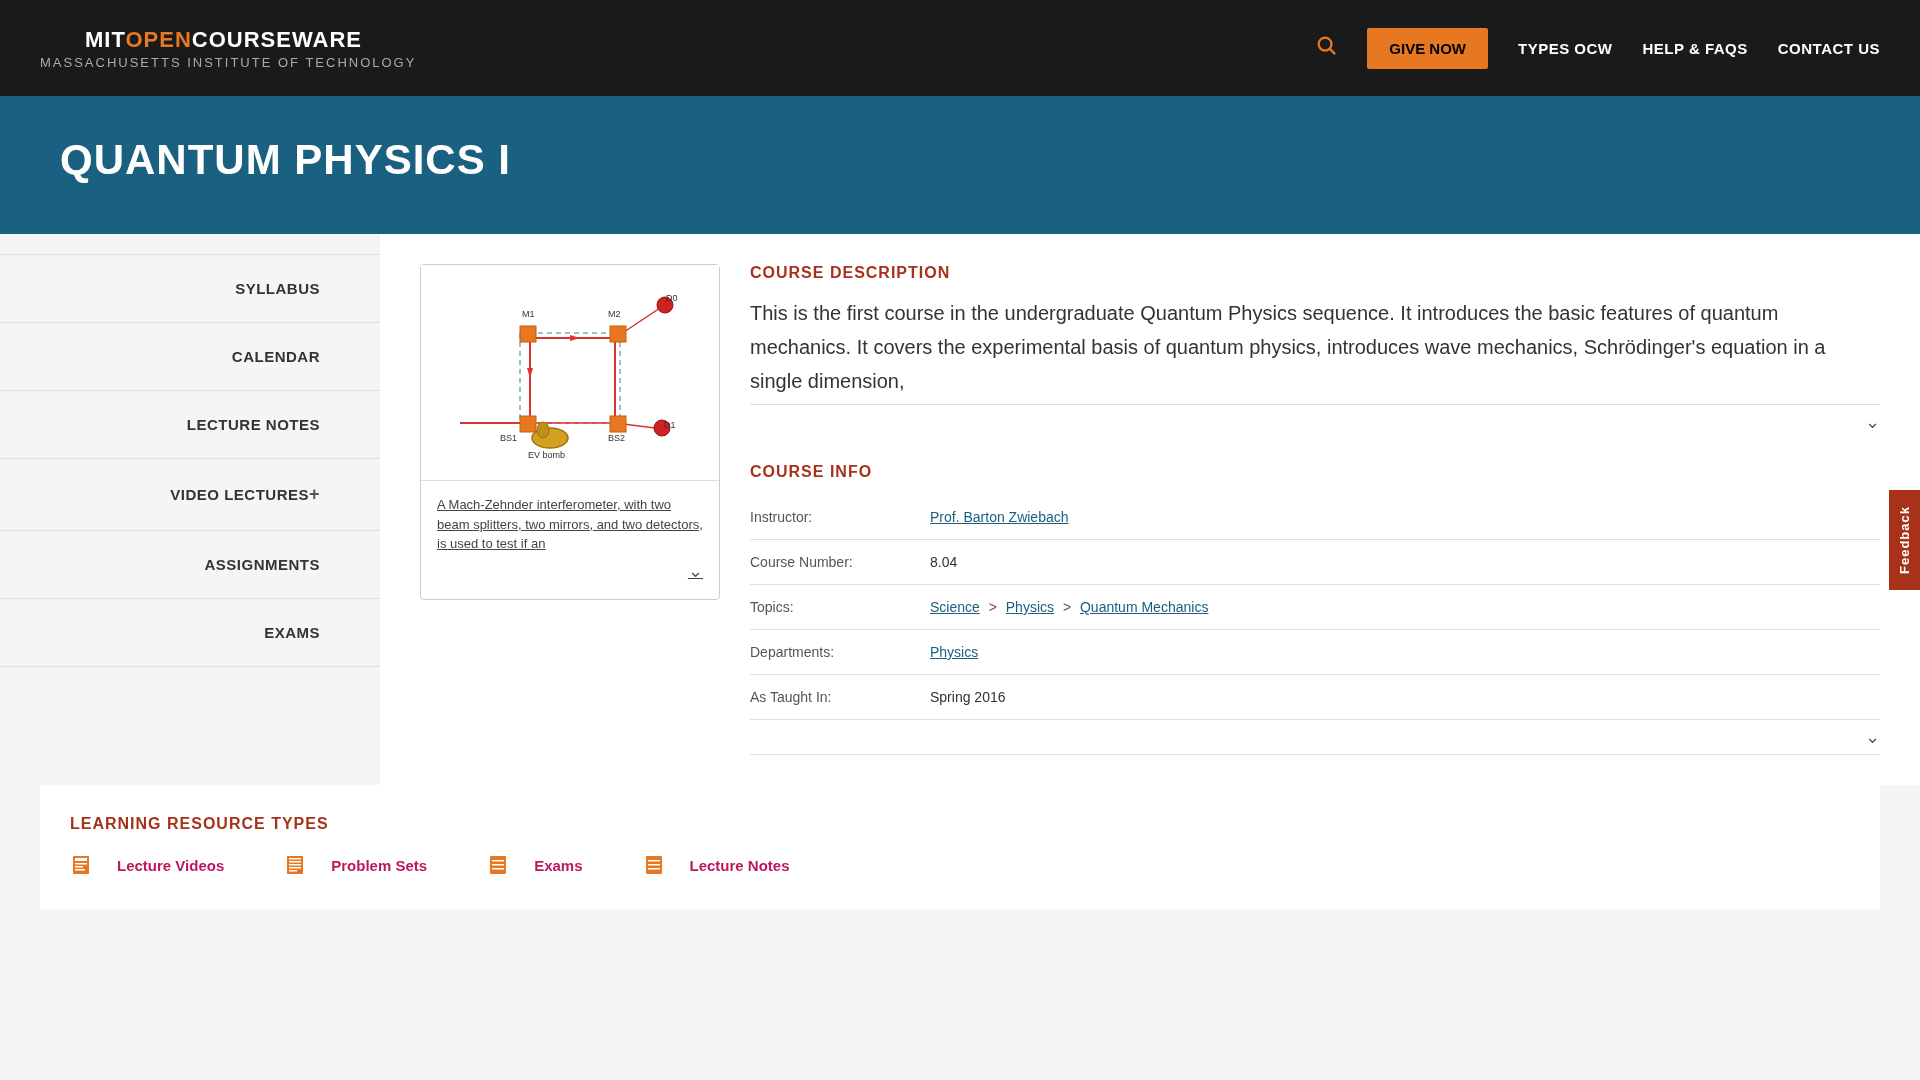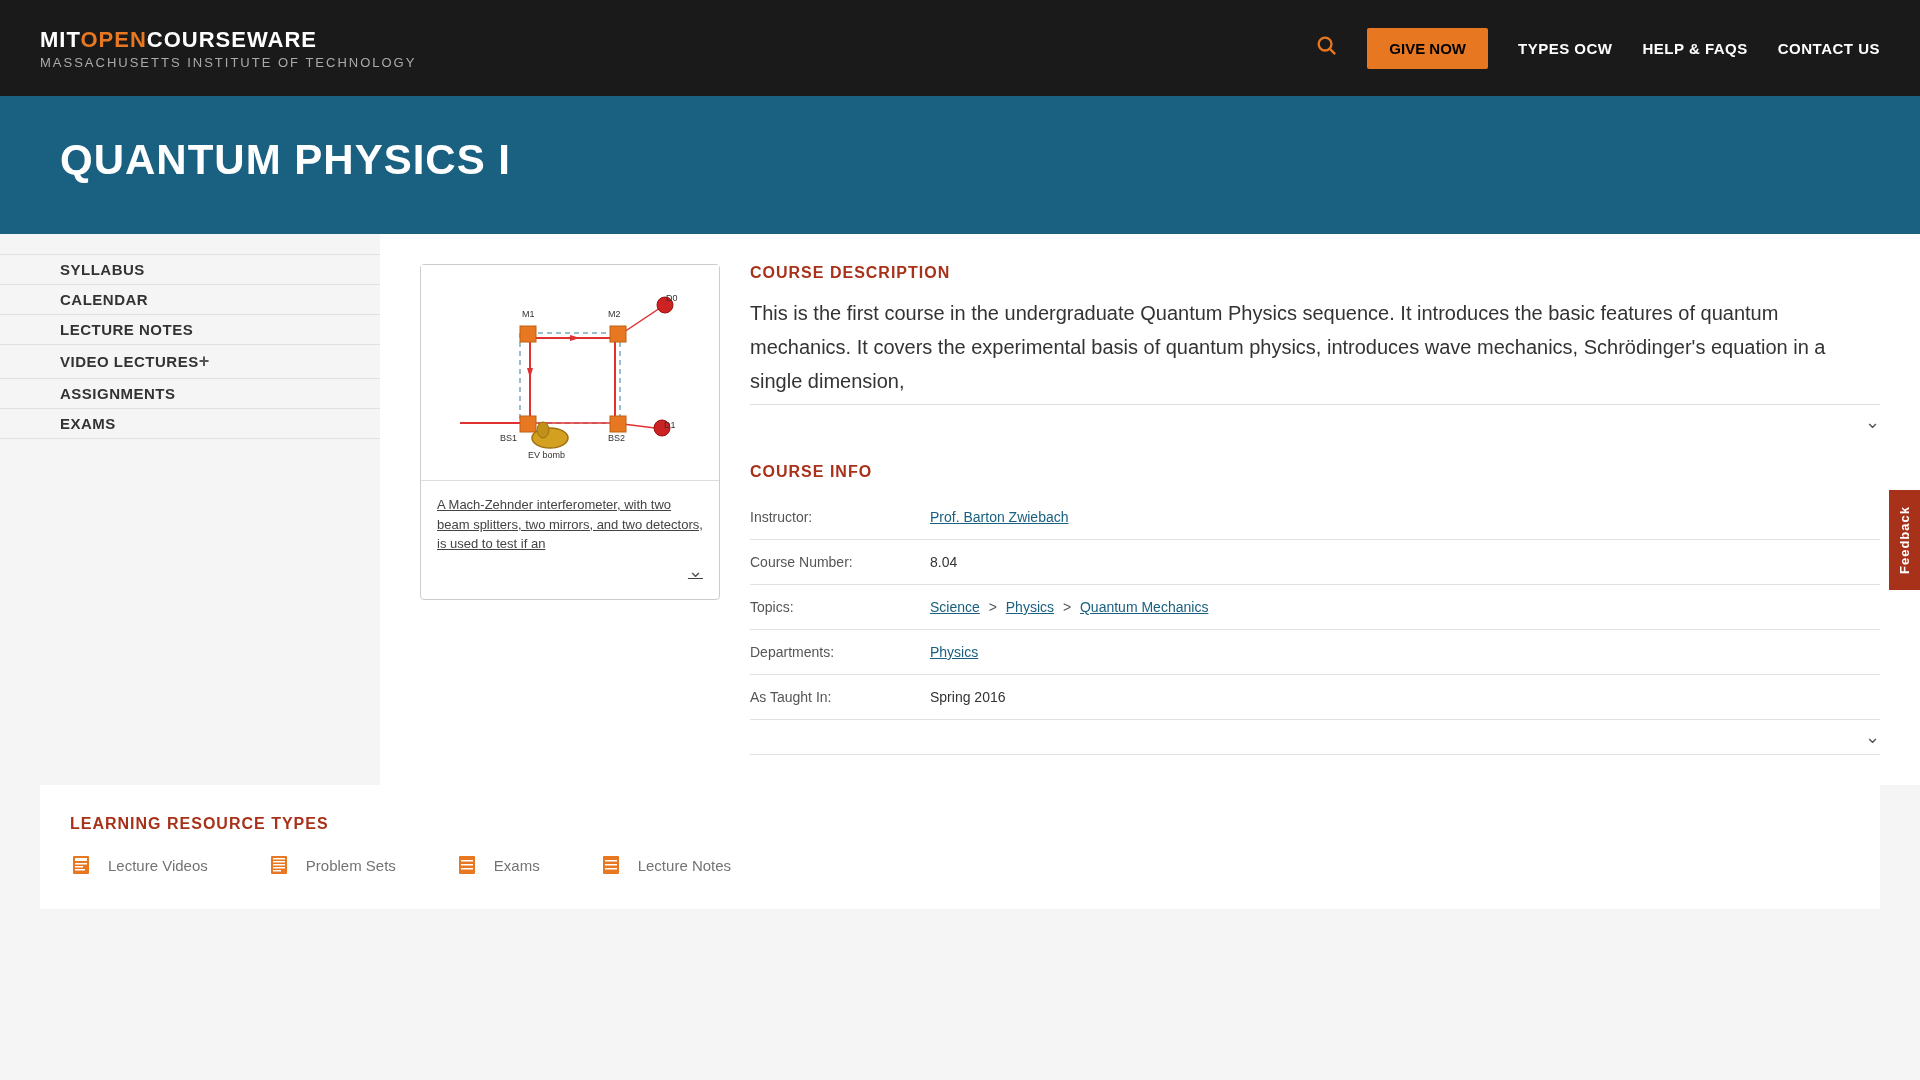--- a/index.html
+++ b/index.html
@@ -8,21 +8,21 @@
     
     header {
       background: #1a1a1a;
       display: flex;
       align-items: center;
       justify-content: space-between;
       padding: 0 40px;
       height: 96px;
     }
     .logo-area { display: flex; align-items: center; }
-    .logo-text { color: white; font-size: 22px; font-weight: 700; letter-spacing: 1px; }
+    .logo-text { color: white; font-size: 22px; font-weight: 700; letter-spacing: 1px; margin-left: 45px; }
     .logo-text span.open { color: #e87722; }
     .logo-sub { color: #aaa; font-size: 13px; letter-spacing: 2px; display: block; margin-top: 2px; }
     .nav-right { display: flex; align-items: center; gap: 30px; }
     .search-icon-btn { background: none; border: none; cursor: pointer; color: #e87722; font-size: 22px; }
     .give-now-btn {
       background: #e87722; color: #000000; border: none; padding: 12px 22px;
       font-size: 15px; font-weight: 700; cursor: pointer; border-radius: 2px;
     }
     .nav-link { color: white; text-decoration: none; font-size: 15px; font-weight: 600; letter-spacing: 0.5px; }
 
@@ -50,28 +50,28 @@
     }
 
     
     .sidebar {
       width: 380px;
       min-width: 380px;
       background: #f5f5f5;
       padding: 20px 0;
     }
     .sidebar-item {
-      padding: 6px 60px;
+      padding: 25px 60px;
       font-size: 15px;
       font-weight: 600;
       color: #333;
       cursor: pointer;
       display: flex;
       align-items: center;
-      justify-content: flex-start;
+      justify-content: flex-end;
       border-bottom: 1px solid #e0e0e0;
       text-transform: uppercase;
       letter-spacing: 0.5px;
     }
     .sidebar-item:first-child { border-top: 1px solid #e0e0e0; }
     .sidebar-item .plus { color: #555; font-size: 18px; }
 
     
     .content-area {
       flex: 1;
@@ -162,24 +162,24 @@
       text-transform: uppercase;
     }
     .resource-types {
       display: flex;
       gap: 60px;
       align-items: center;
     }
     .resource-item {
       display: flex;
       align-items: center;
-      gap: 10px;
+      gap: 19px;
       font-size: 15px;
-      color: #737373;
-      font-weight: 400;
+      color: #be185d;
+      font-weight: 700;
     }
     .resource-icon {
       width: 28px;
       height: 28px;
       display: flex;
       align-items: center;
       justify-content: center;
       font-size: 20px;
     }
 

